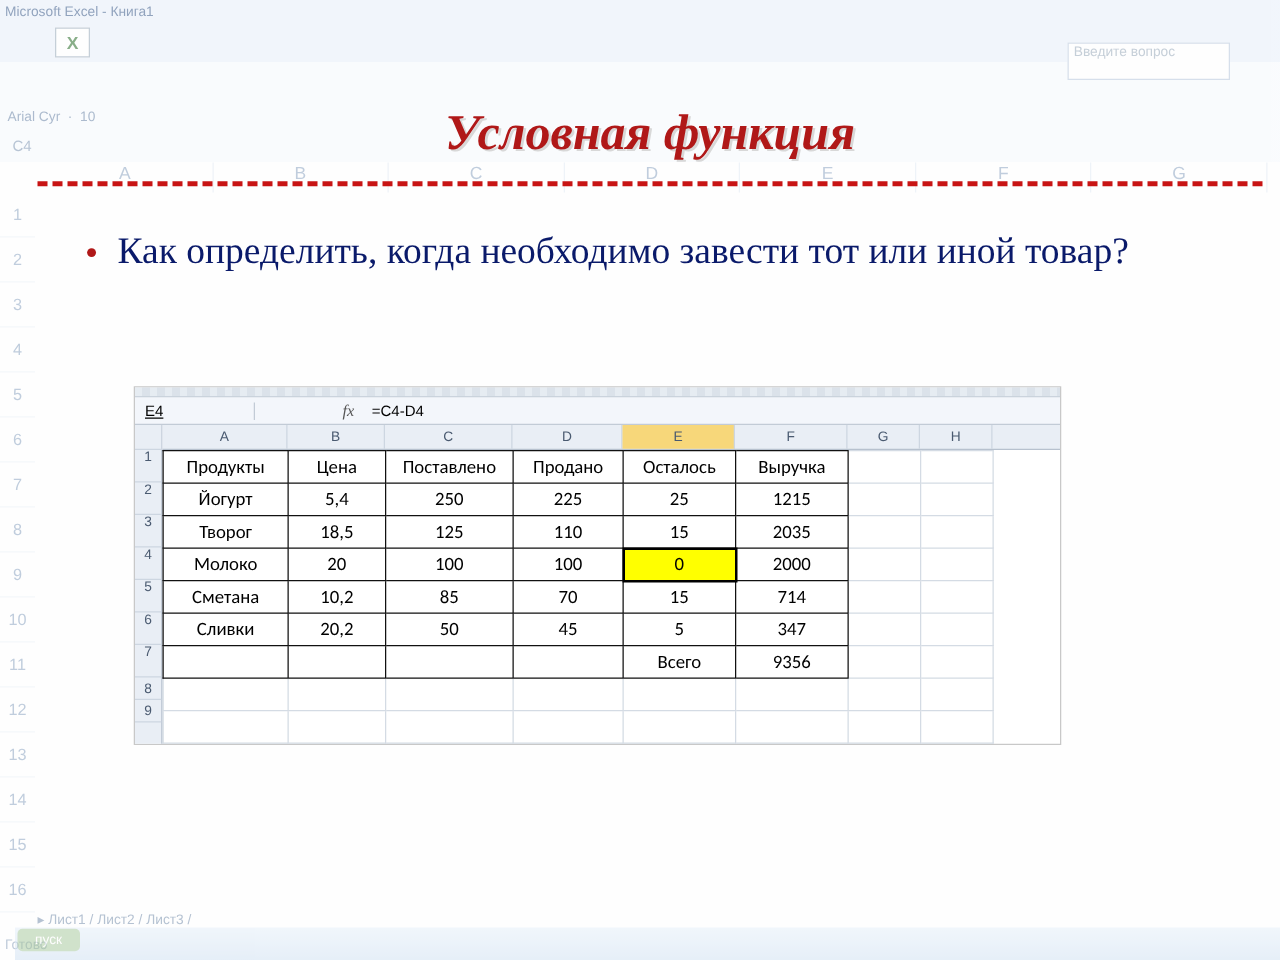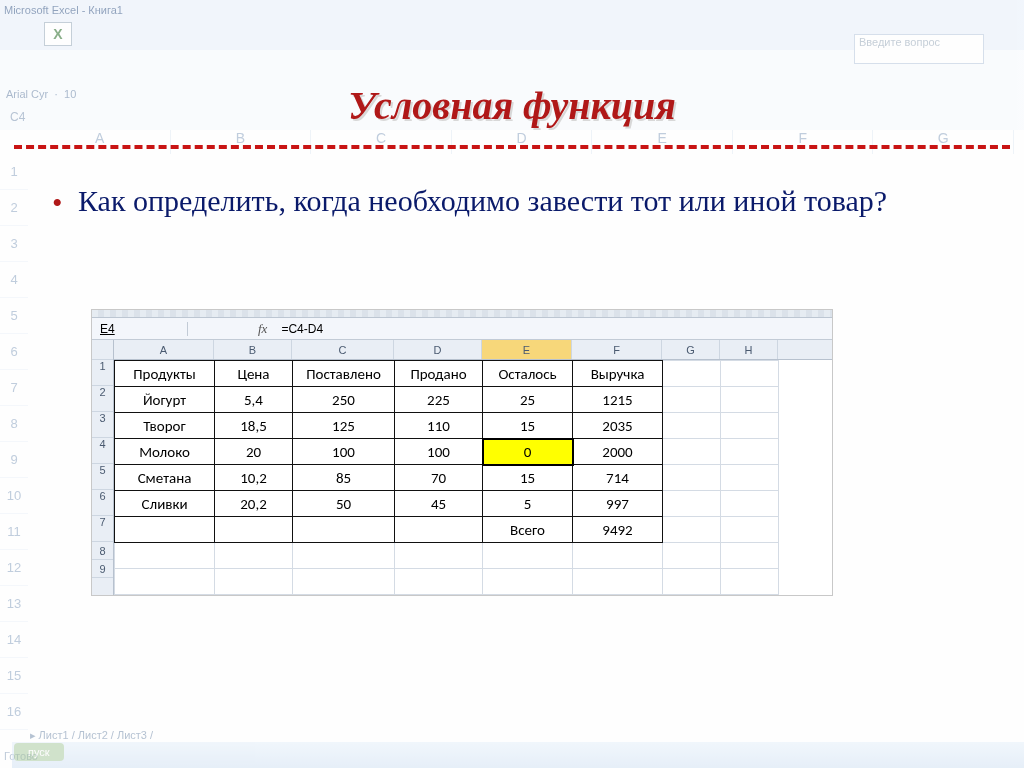--- a/index.html
+++ b/index.html
@@ -70,21 +70,21 @@
     border:1px solid #9ab; background:#fff;
     display:flex;align-items:center;justify-content:center;
     font:bold 14px Arial; color:#2a6e2a;
   }
   .bd-cellref {
     position:absolute; top:110px; left:10px;
     font:12px Tahoma,sans-serif; color:#7e96b4;
   }
 
   
-  .slide { position:absolute; inset:0; }
+  .slide { position:absolute; inset:0;margin-left:16px; }
 
   .title {
     position:absolute; top:82px; left:0; right:0;
     text-align:center;
     font: italic bold 40px "Times New Roman", serif;
     color:#b01818;
     text-shadow: 2px 2px 0 #d8d8d8;
   }
   .dashline {
     position:absolute; top:145px; left:14px; right:14px;
@@ -291,31 +291,31 @@
             <td class="cF">714</td>
             <td class="cG noborder"></td>
             <td class="cH noborder"></td>
           </tr>
           <tr>
             <td class="cA">Сливки</td>
             <td class="cB">20,2</td>
             <td class="cC">50</td>
             <td class="cD">45</td>
             <td class="cE">5</td>
-            <td class="cF">997</td>
+            <td class="cF">347</td>
             <td class="cG noborder"></td>
             <td class="cH noborder"></td>
           </tr>
           <tr>
             <td class="cA"></td>
             <td class="cB"></td>
             <td class="cC"></td>
             <td class="cD"></td>
             <td class="cE">Всего</td>
-            <td class="cF">9492</td>
+            <td class="cF">9356</td>
             <td class="cG noborder"></td>
             <td class="cH noborder"></td>
           </tr>
           <tr class="thinrow">
             <td class="cA noborder"></td>
             <td class="cB noborder"></td>
             <td class="cC noborder"></td>
             <td class="cD noborder"></td>
             <td class="cE noborder"></td>
             <td class="cF noborder"></td>

